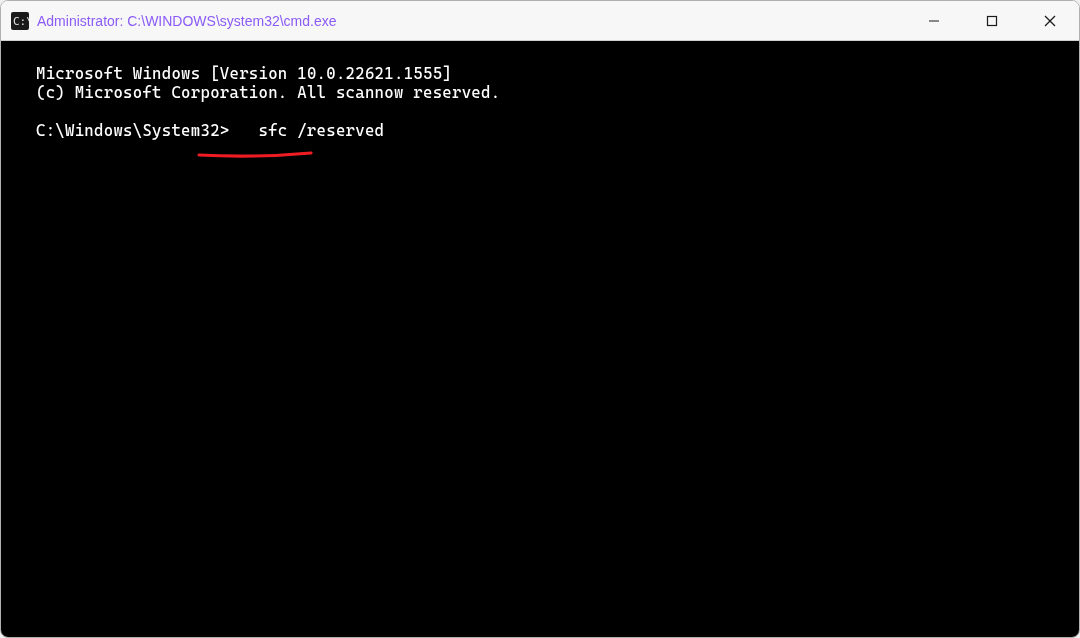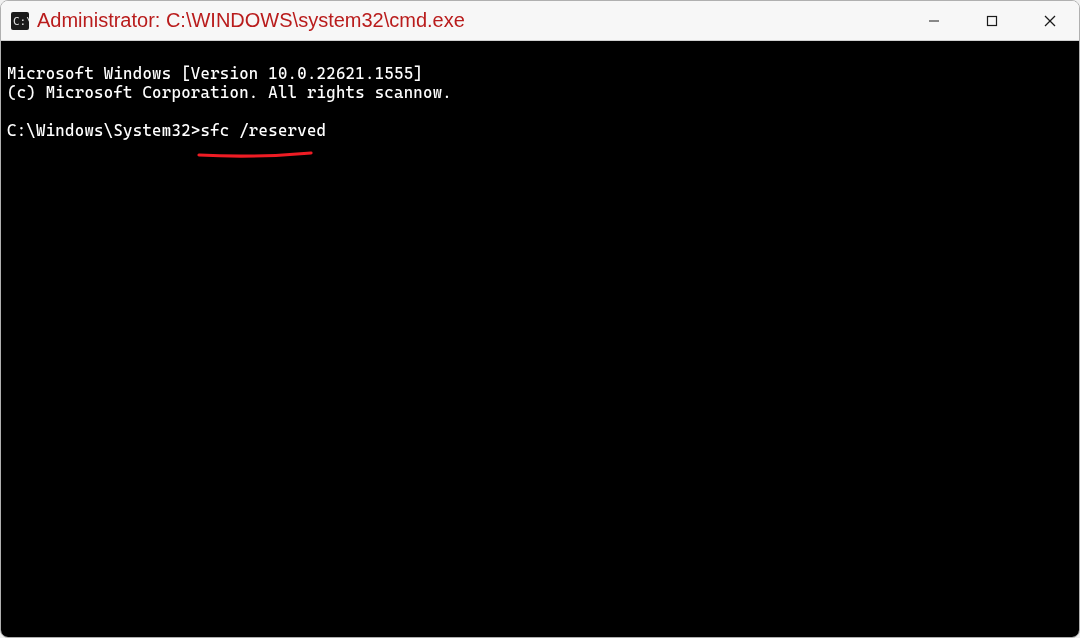--- a/index.html
+++ b/index.html
@@ -23,21 +23,21 @@
     }
     .title-left {
       display:flex; align-items:center; gap:8px; padding-left:10px;
     }
     .app-icon {
       width:18px; height:18px;
       display:inline-flex; align-items:center; justify-content:center;
     }
     .app-icon svg { display:block; }
     .title-text {
-      font-size:20px; color:#b91c1c;
+      font-size:14px; color:#8b5cf6;
       white-space:nowrap;
     }
     .title-controls {
       display:flex; height:100%;
     }
     .ctrl-btn {
       width:58px; height:100%;
       display:flex; align-items:center; justify-content:center;
       background:transparent; border:none; cursor:default;
     }
@@ -48,21 +48,21 @@
       background:#000000;
       padding:4px 6px;
       font-family:"Cascadia Mono","Consolas","Courier New",monospace;
       font-size:16px;
       line-height:19px;
       color:#ffffff;
       white-space:pre;
       position:relative;
       overflow:hidden;
     }
-    .out-line { letter-spacing:0.3px; }
+    .out-line { letter-spacing:0.3px;margin-left:29px; }
 
     .underline-annot {
       position:absolute;
       left:198px; top:72px;
       width:112px; height:8px;
     }
     .underline-annot svg { display:block; overflow:visible; }
   </style>
 </head>
 <body>
@@ -94,21 +94,21 @@
         <svg width="14" height="14" viewBox="0 0 14 14">
           <line x1="2" y1="2" x2="12" y2="12" stroke="#1b1b1b" stroke-width="1.2"></line>
           <line x1="12" y1="2" x2="2" y2="12" stroke="#1b1b1b" stroke-width="1.2"></line>
         </svg>
       </button>
     </div>
   </div>
 
   <div class="client-area">
 <span class="out-line">Microsoft Windows [Version 10.0.22621.1555]</span>
-<span class="out-line">(c) Microsoft Corporation. All rights scannow.</span>
+<span class="out-line">(c) Microsoft Corporation. All scannow reserved.</span>
 <span class="out-line"></span>
 <span class="out-line">C:\Windows\System32&gt;</span><span class="out-line">sfc /reserved</span>
 
     
     <div class="underline-annot">
       <svg width="112" height="8" viewBox="0 0 112 8">
         <path d="M0 4 Q56 7 112 2" fill="none" stroke-width="3.2" stroke-linecap="round" stroke="#ef1c24"></path>
       </svg>
     </div>
   </div>

